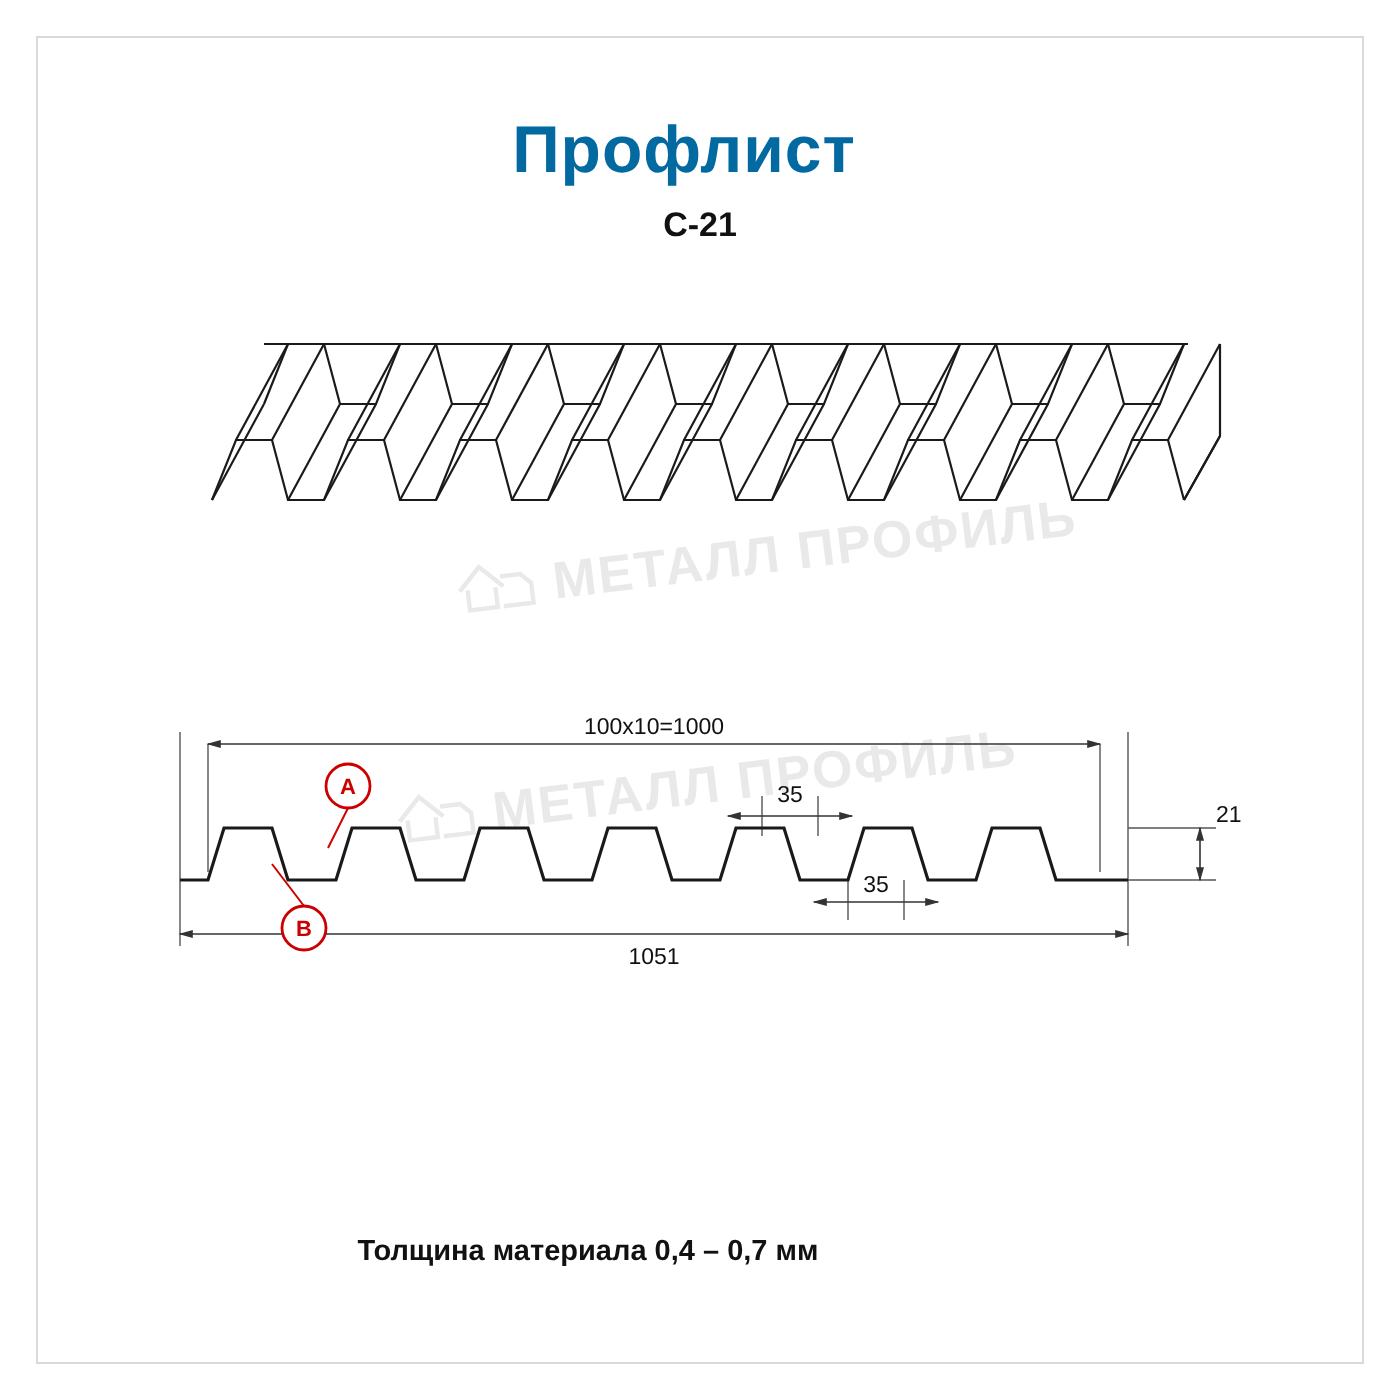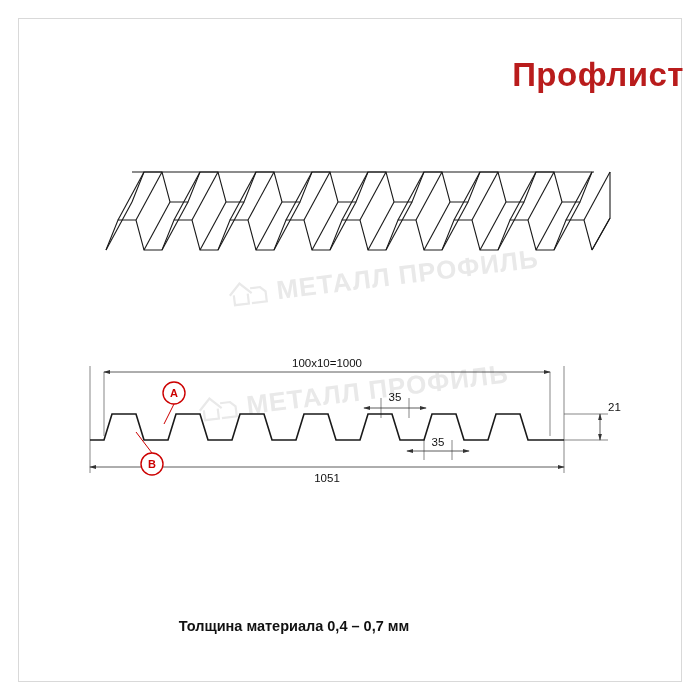--- a/index.html
+++ b/index.html
@@ -28,25 +28,25 @@
     box-sizing: border-box;
     pointer-events: none;
   }
 
   
   .title {
     position: absolute;
     left: 0;
     top: 56px;
     width: 684px;
-    text-align: right;
+    text-align: center;
     font-size: 33px;
     font-weight: bold;
     letter-spacing: 0.5px;
-    color: #b91c1c;
+    color: #0369a1;
   }
   .subtitle {
     position: absolute;
     left: 0;
     top: 103px;
     width: 700px;
     text-align: center;
     font-size: 17px;
     font-weight: bold;
     color: #111111;
@@ -109,20 +109,21 @@
   .callout-text { font-size: 11px; font-weight: bold; fill: #cc0000; }
 </style>
 </head>
 <body>
 
 <div class="page">
 
   <div class="frame"></div>
 
   <div class="title">Профлист</div>
+  <div class="subtitle">С-21</div>
 
   <div class="view3d">
     <svg width="524" height="120" viewBox="0 0 524 120">
       <g fill="none" stroke="#1a1a1a" stroke-width="1.1" stroke-linejoin="miter" stroke-linecap="butt">
 
         <path d="M44,22 L506,22"></path>
 
         <path d="M18,100
                  L30,70 L48,70 L56,100
                  L74,100 L86,70 L104,70 L112,100

